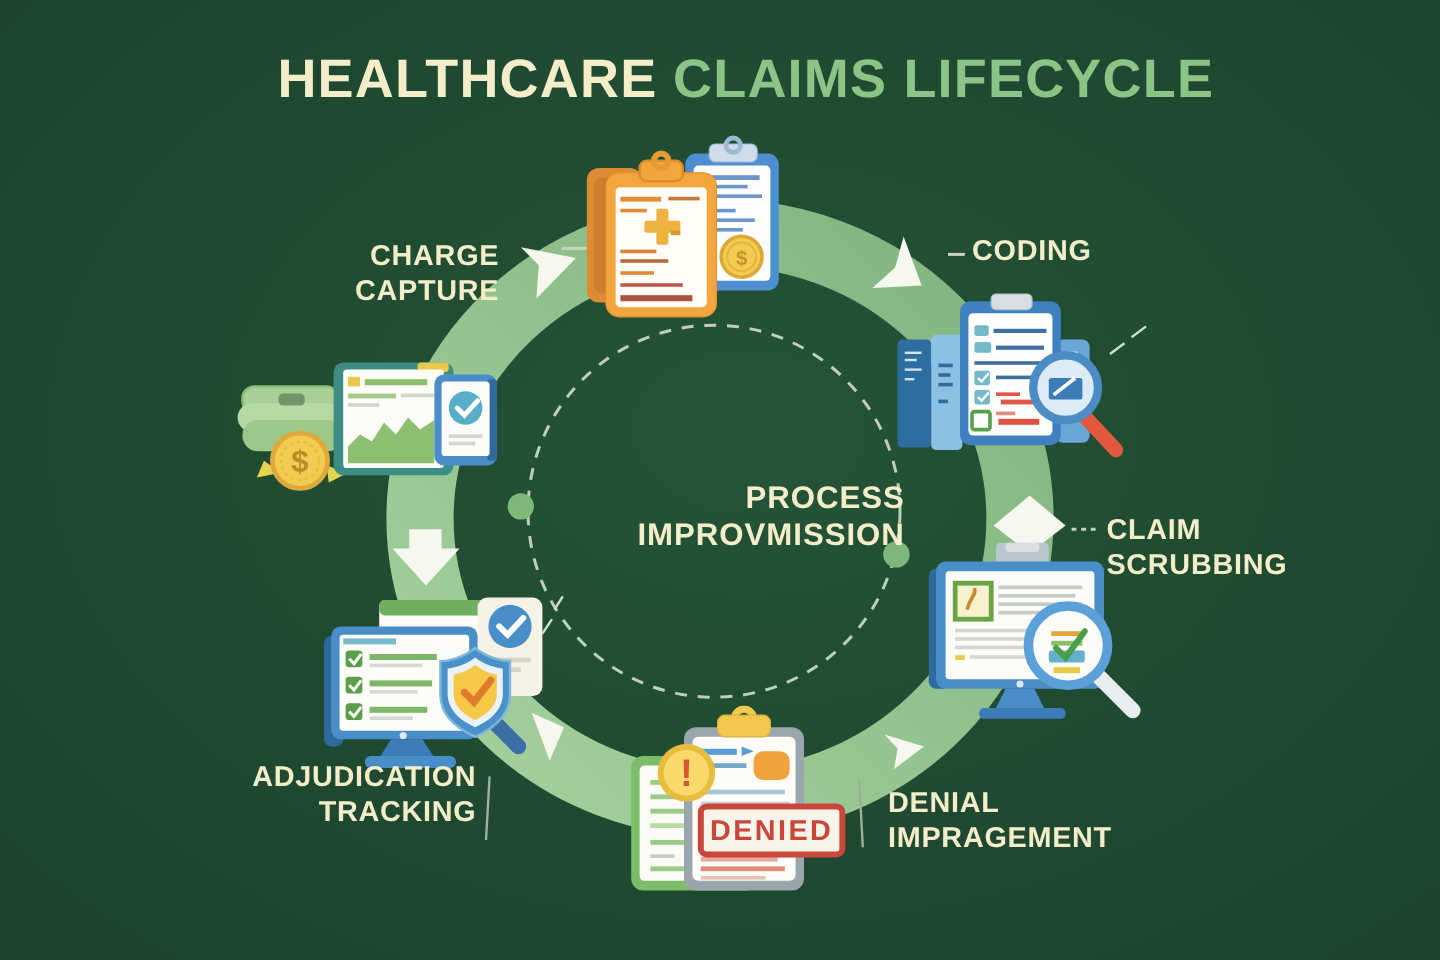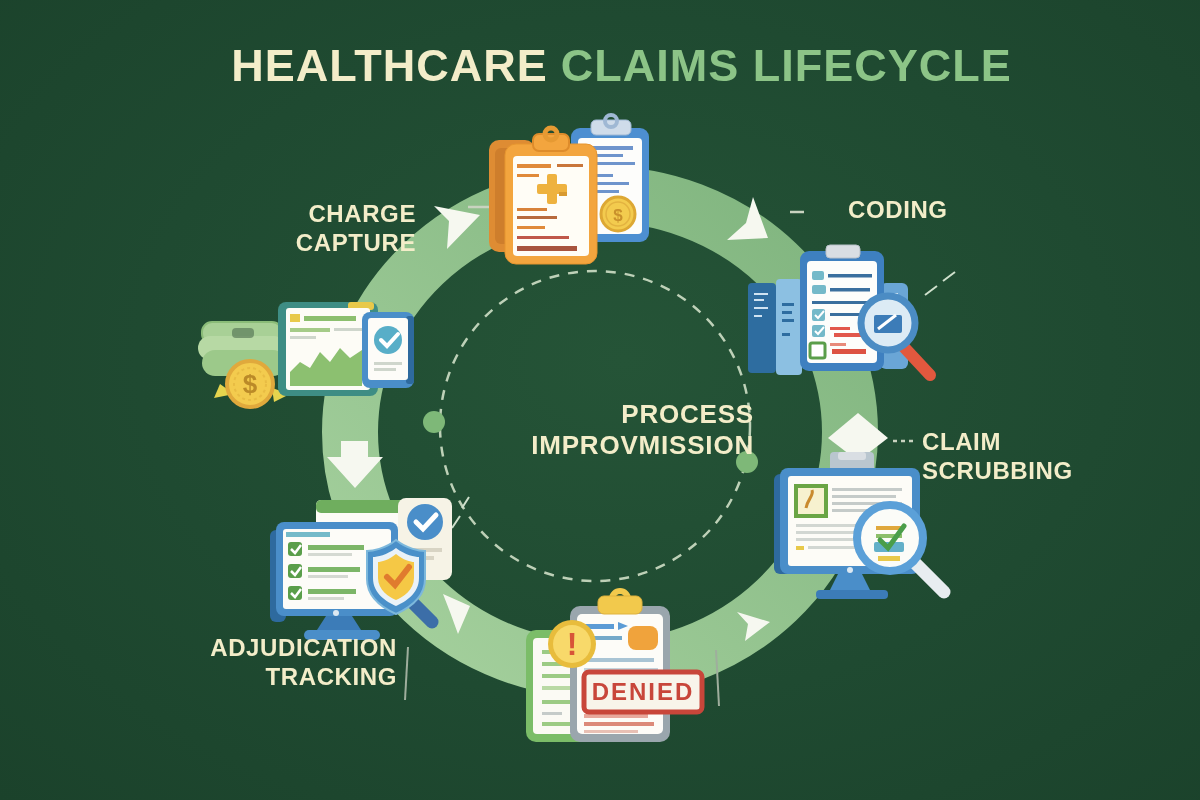--- a/index.html
+++ b/index.html
@@ -19,21 +19,21 @@
     position:absolute;color:#f3edc9;font-weight:bold;font-size:24px;
     line-height:1.2;letter-spacing:0.6px;white-space:pre-line;
   }
   .align-right{text-align:right;}
   .center-label{
     position:absolute;left:434px;top:399px;width:320px;text-align:right;
     color:#f3edc9;font-weight:bold;font-size:26px;line-height:1.2;
     letter-spacing:0.8px;white-space:pre-line;
   }
   #lbl-charge{right:784px;top:200px;}
-  #lbl-coding{left:810px;top:196px;margin-left:38px;}
+  #lbl-coding{left:810px;top:196px;}
   #lbl-claim{left:922px;top:428px;}
   #lbl-denial{left:740px;top:656px;}
   #lbl-adjud{right:803px;top:634px;}
   #lbl-payment{right:886px;top:432px;}
   .svgtext{font-family:"Liberation Sans",sans-serif;font-weight:bold;}
   .icon-svg{position:absolute;}
 </style>
 </head>
 <body>
 
@@ -315,19 +315,21 @@
     </g>
   </svg>
 
   <h1 class="title"><span class="t1">HEALTHCARE</span><span class="t2">CLAIMS LIFECYCLE</span></h1>
 
   <div id="lbl-charge" class="stage-label align-right">CHARGE
 CAPTURE</div>
   <div id="lbl-coding" class="stage-label">CODING</div>
   <div id="lbl-claim" class="stage-label">CLAIM
 SCRUBBING</div>
+  <div id="lbl-denial" class="stage-label">DENIAL
+IMPRAGEMENT</div>
   <div id="lbl-adjud" class="stage-label align-right">ADJUDICATION
 TRACKING</div>
 
   <div class="center-label">PROCESS
 IMPROVMISSION</div>
 
 </div>
 
 </body></html>

